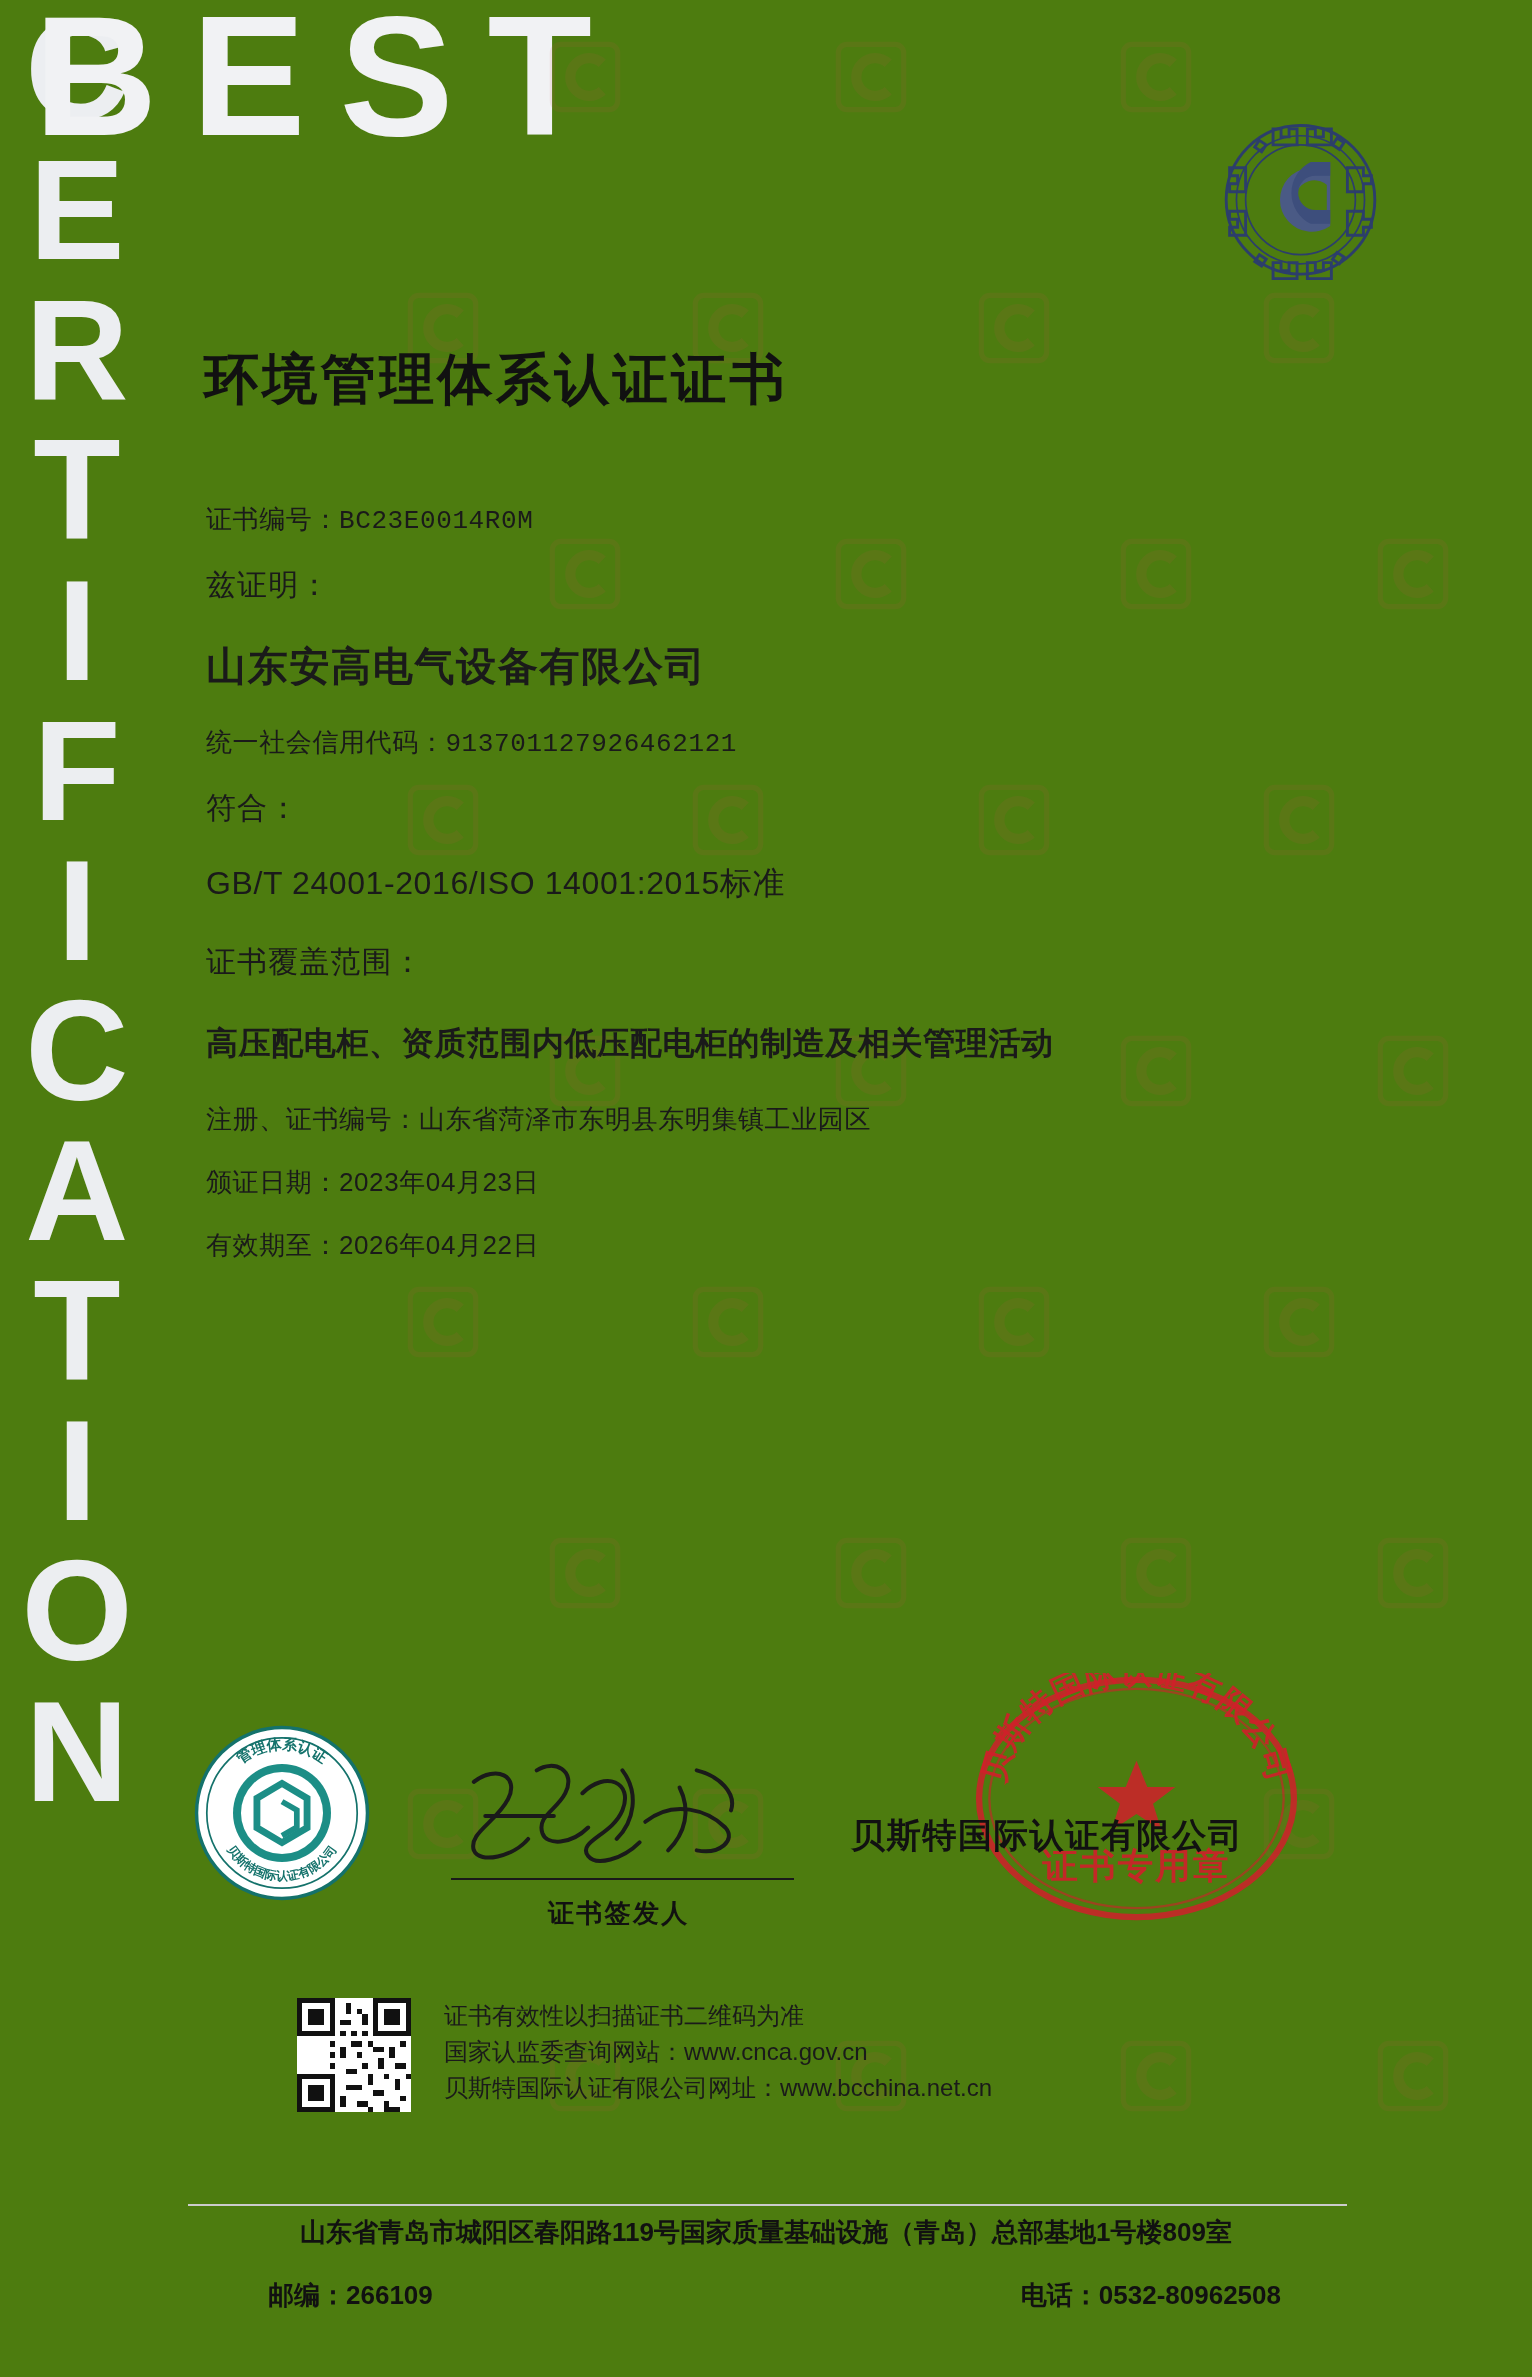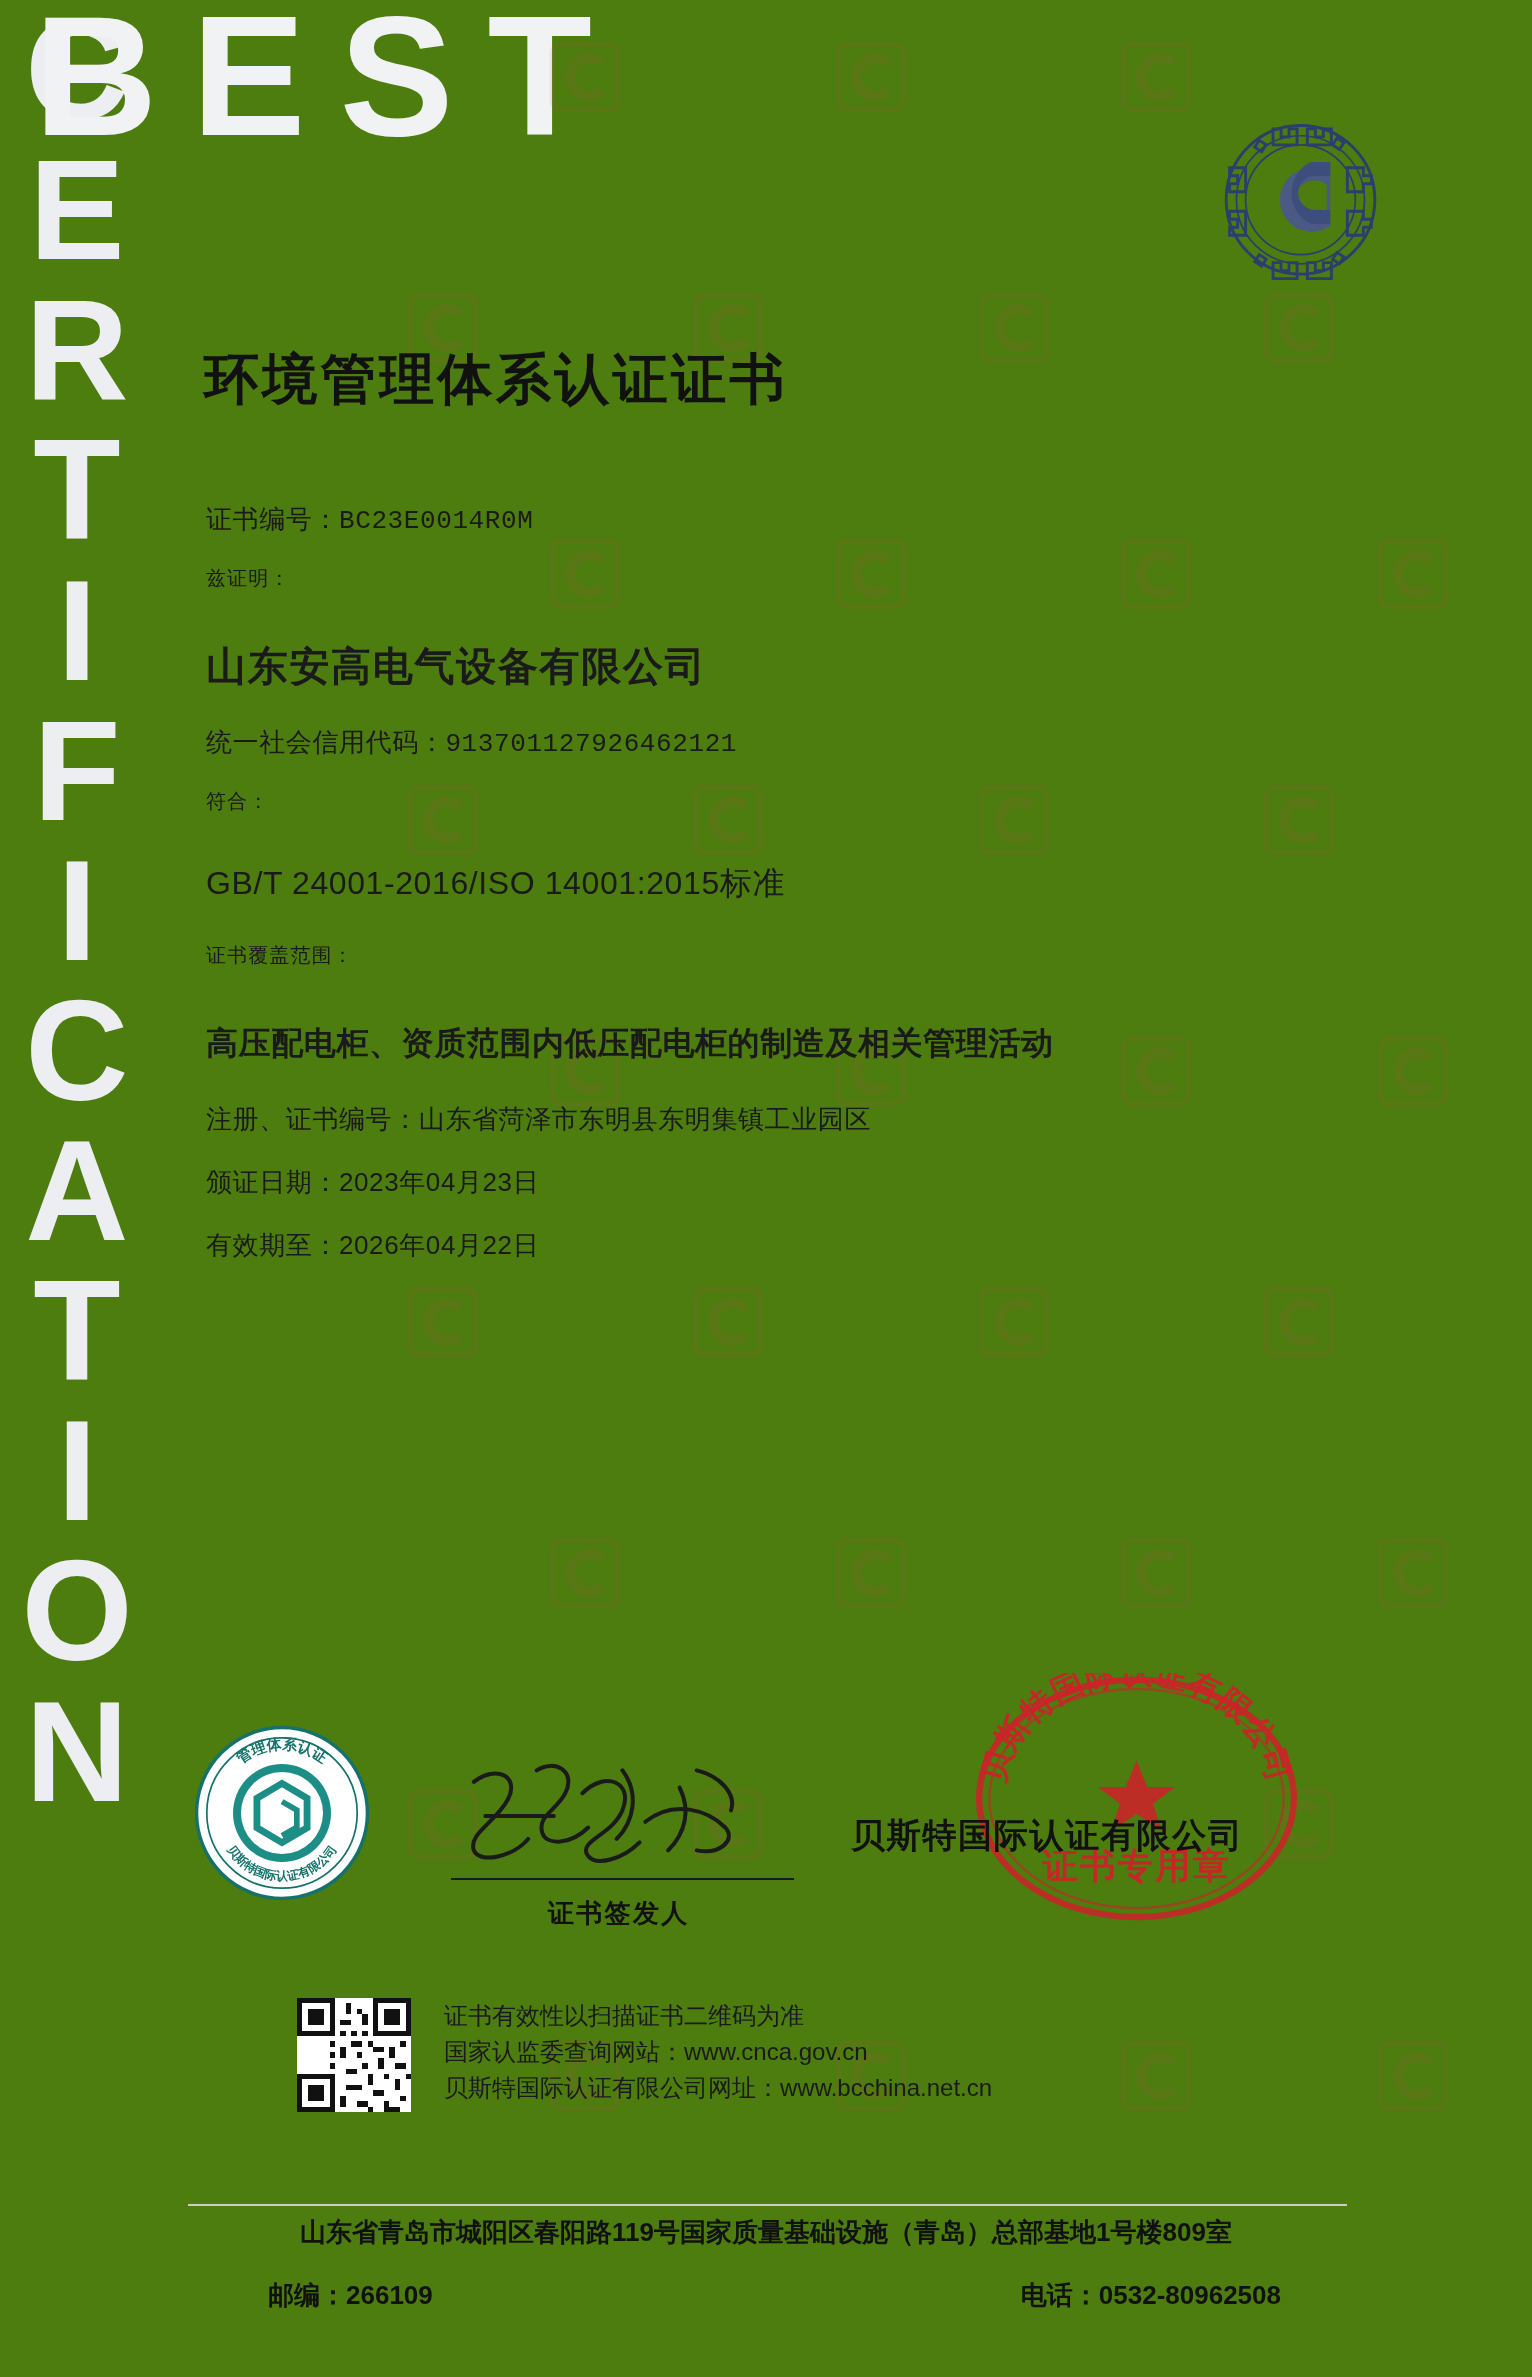--- a/index.html
+++ b/index.html
@@ -95,21 +95,21 @@
     position: absolute;
     left: 206px;
     color: #1a1a1a;
     white-space: nowrap;
   }
   .lbl-sm {
     font-size: 26px;
     letter-spacing: 0.6px;
   }
   .lbl-md {
-    font-size: 20px;
+    font-size: 30px;
     letter-spacing: 1.1px;
   }
   .company {
     font-size: 40px;
     font-weight: bold;
     letter-spacing: 1.7px;
   }
   .scope {
     font-size: 32px;
     font-weight: bold;

